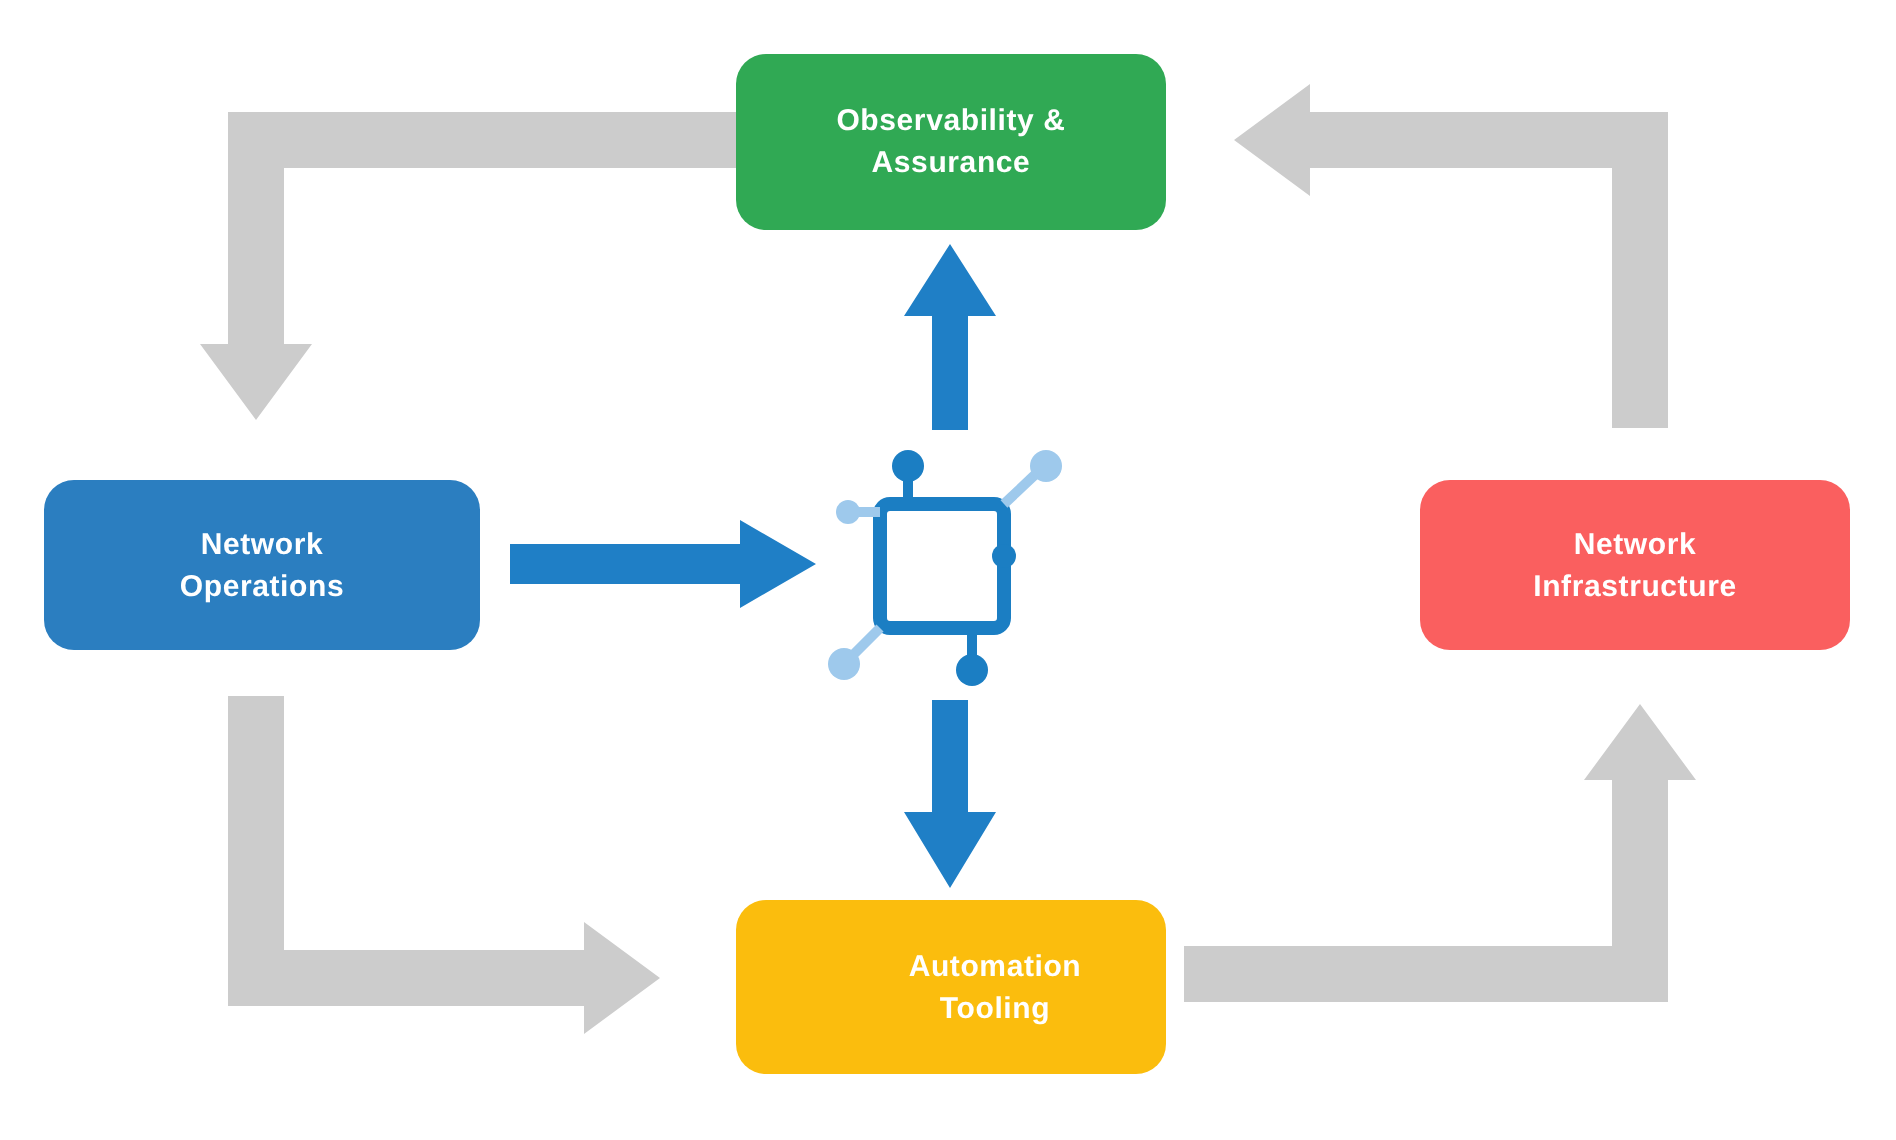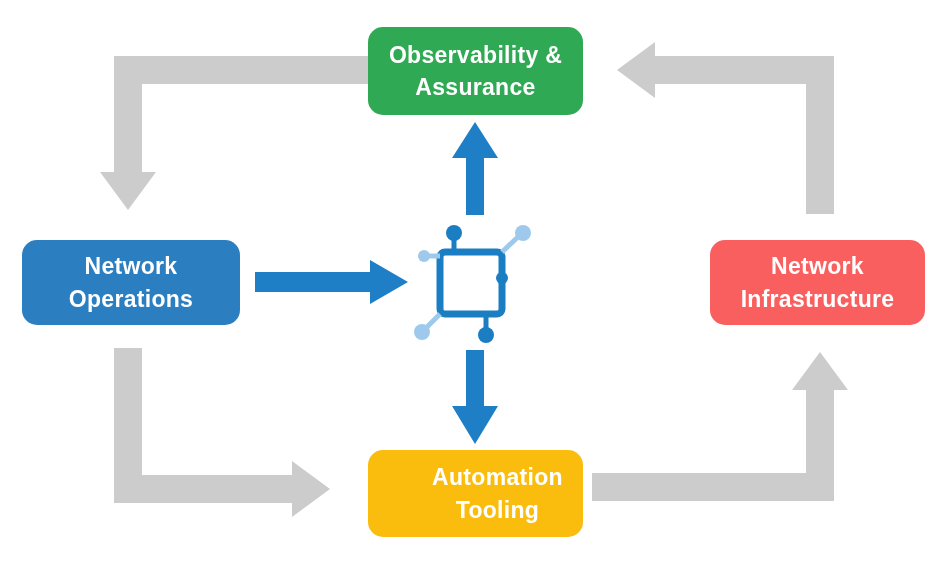--- a/index.html
+++ b/index.html
@@ -20,21 +20,21 @@
     width: 948px; height: 570px;
   }
 
   .node {
     position: absolute;
     border-radius: 15px;
     display: flex;
     align-items: center;
     justify-content: center;
     color: #ffffff;
-    font-size: 23px;
+    font-size: 15px;
     font-weight: 600;
     letter-spacing: 0.3px;
     line-height: 1.4;
     text-align: center;
   }
   .node-label { white-space: pre-line; }
 
   .node-top    { left: 368px; top: 27px;  width: 215px; height: 88px; }
   .node-left   { left: 22px;  top: 240px; width: 218px; height: 85px; }
   .node-right  { left: 710px; top: 240px; width: 215px; height: 85px; }

